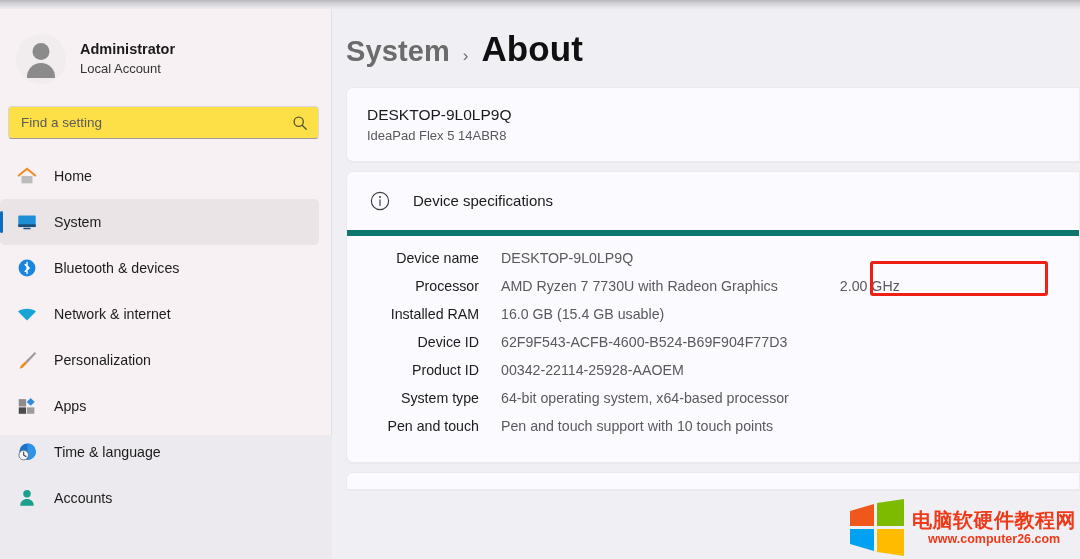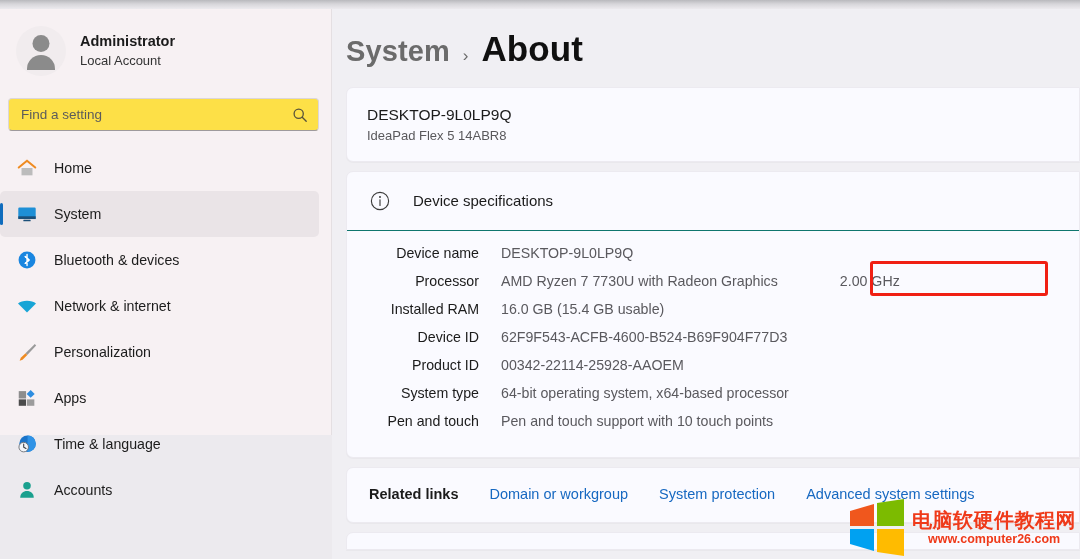--- a/index.html
+++ b/index.html
@@ -14,21 +14,21 @@
   .chrome-top {
     position: absolute; top: 0; left: 0; width: 1080px; height: 9px;
     background: linear-gradient(to bottom, #b9b9bd 0%, #d7d6da 45%, #eceaee 100%);
     z-index: 40; pointer-events: none;
   }
 
   
   .sidebar {
     width: 332px; height: 435px; flex: 0 0 332px;
     background: #f7f1f3;
-    padding-top: 4px;
+    padding-top: 12px;
     position: relative;
     border-right: 1px solid #e4dfe2;
   }
   .profile { display: flex; align-items: center; gap: 14px; padding: 22px 0 20px 16px; }
   .avatar {
     width: 50px; height: 50px; border-radius: 50%;
     background: #f1ecee; position: relative; flex: 0 0 50px;
   }
   .avatar::before {
     content: ""; position: absolute; left: 50%; top: 9px; transform: translateX(-50%);
@@ -85,21 +85,21 @@
     border-radius: 7px 0 0 7px; margin-bottom: 9px;
     box-shadow: 0 1px 1px rgba(0,0,0,.03);
   }
 
   .devicecard { padding: 15px 0 15px 20px; }
   .device-title { font-size: 15.5px; color: #1b1b1b; line-height: 1.5; }
   .device-sub { font-size: 13px; color: #59585c; line-height: 1.5; }
 
   .spec-head {
     display: flex; align-items: center; gap: 22px;
-    padding: 18px 0 18px 22px; border-bottom: 1px solid #0f766e;
+    padding: 18px 0 18px 22px; border-bottom: 6px solid #0f766e;
   }
   .info-icon { width: 22px; height: 22px; flex: 0 0 22px; }
   .spec-head-label { font-size: 15px; color: #1b1b1b; }
 
   .spec-body { padding: 14px 0 16px 0; }
   .spec-row { display: flex; align-items: baseline; height: 28px; padding-left: 22px; }
   .spec-key {
     width: 132px; flex: 0 0 132px; font-size: 14.2px; color: #1b1b1b;
     text-align: right; padding-right: 22px;
   }
@@ -284,28 +284,20 @@
             <span class="spec-key">System type</span>
             <span class="spec-val">64-bit operating system, x64-based processor</span>
           </div>
           <div class="spec-row">
             <span class="spec-key">Pen and touch</span>
             <span class="spec-val">Pen and touch support with 10 touch points</span>
           </div>
         </div>
       </div>
 
-      <div class="card">
-        <div class="related">
-          <span class="related-label">Related links</span>
-          <span class="related-link">Domain or workgroup</span>
-          <span class="related-link">System protection</span>
-          <span class="related-link">Advanced system settings</span>
-        </div>
-      </div>
 
       <div class="card card-stub"></div>
 
     </div>
 
     <div class="annot"></div>
   </div>
 
   <div class="watermark">
     <svg class="wm-logo" viewBox="0 0 62 58">

